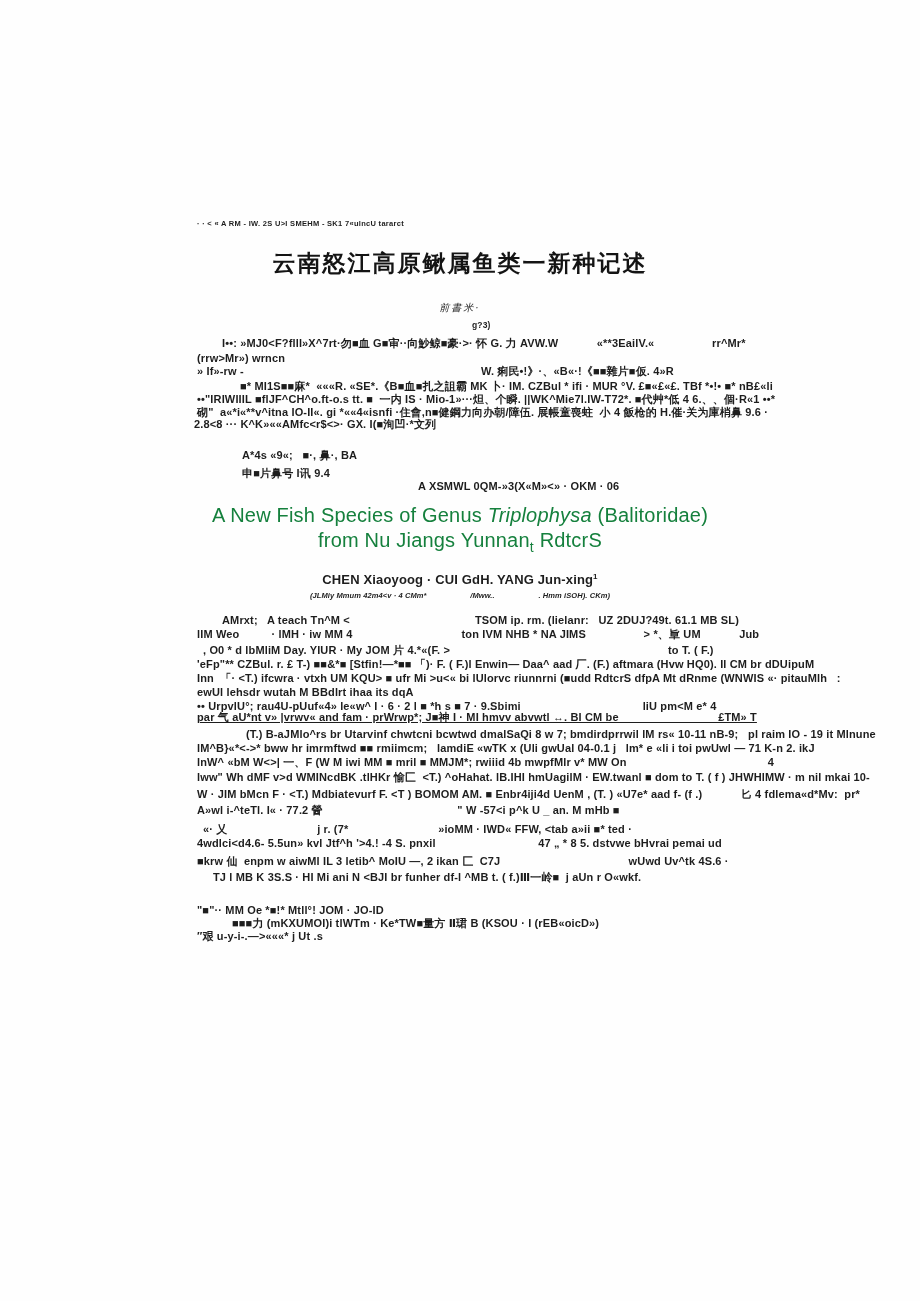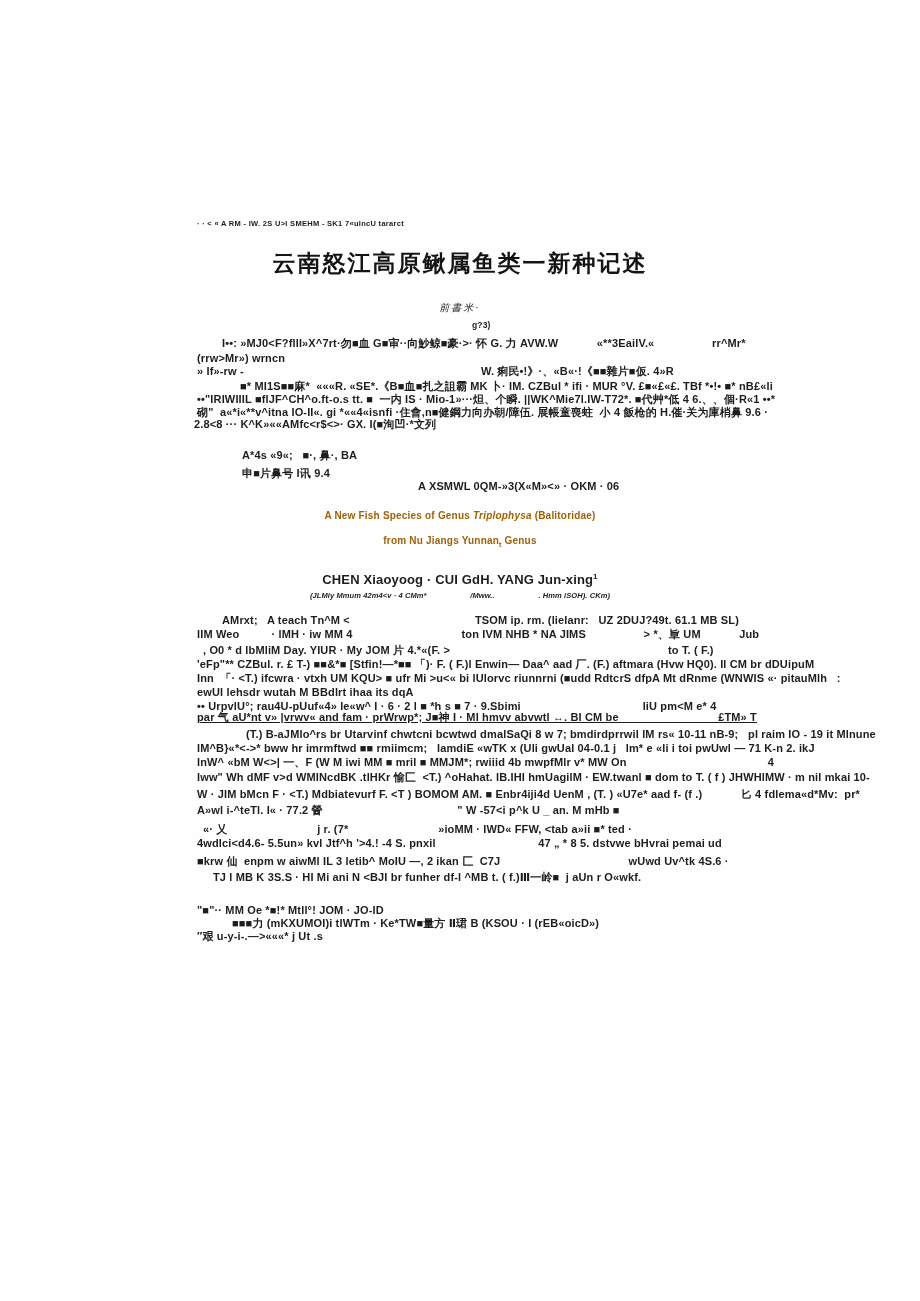--- a/index.html
+++ b/index.html
@@ -20,21 +20,21 @@
     color:#1d1d1d;
     line-height:11px;
   }
   .center{left:0;right:0;text-align:center;}
   .hdr{font-size:7.5px;letter-spacing:.3px;}
   .title-cn{
     font-size:23px;font-weight:700;letter-spacing:2px;color:#141414;
   }
   .author-cn{font-size:10px;font-weight:400;letter-spacing:2px;font-style:italic;}
   .note{font-size:8.5px;}
-  .title-en{font-size:10px;font-weight:700;color:#a16207;letter-spacing:.2px;}
+  .title-en{font-size:20px;font-weight:400;color:#15803d;letter-spacing:.2px;}
   .title-en .it{font-style:italic;}
   .authors-en{font-size:13px;font-weight:700;}
   .authors-en sup{font-size:8px;}
   .affil{font-size:7.5px;font-weight:700;font-style:italic;letter-spacing:.1px;}
   sub{font-size:70%;}
 </style>
 </head>
 <body>
 
 <div class="page">
@@ -52,21 +52,21 @@
   <div class="ln" style="top:381px;left:240px;">■* MI1S■■麻*  «««R. «SE*.《B■血■扎之詛霸 MK 卜· IM. CZBul * ifi · MUR °V. £■«£«£. TBf *•!• ■* nB£«li</div>
   <div class="ln" style="top:394px;left:197px;">••"IRIWIIIL ■flJF^CH^o.ft-o.s tt. ■  一内 IS · Mio-1»···炟、个瞬. ||WK^Mie7l.IW-T72*. ■代艸*低 4 6.、、個·R«1 ••*</div>
   <div class="ln" style="top:407px;left:197px;">砌"  a«*i«**v^itna IO-II«. gi *««4«isnfi ·住會,n■健鋼力向办朝/障伍. 展帳童喪蛀  小 4 飯枪的 H.催·关为庫梢鼻 9.6 ·</div>
   <div class="ln" style="top:419px;left:194px;">2.8&lt;8 ··· K^K»««AMfc&lt;r$&lt;&gt;· GX. I(■洵凹·*文列</div>
 
   <div class="ln" style="top:450px;left:242px;">A*4s «9«;   ■·, 鼻·, BA</div>
   <div class="ln" style="top:468px;left:242px;">申■片鼻号 I讯 9.4</div>
   <div class="ln" style="top:481px;left:418px;">A XSMWL 0QM-»3(X«M»&lt;» · OKM · 06</div>
 
   <div class="ln center title-en" style="top:510px;"><span>A New Fish Species of Genus </span><span class="it">Triplophysa</span><span> (Balitoridae)</span></div>
-  <div class="ln center title-en" style="top:535px;"><span>from Nu Jiangs Yunnan</span><sub>t</sub><span> Genus</span></div>
+  <div class="ln center title-en" style="top:535px;"><span>from Nu Jiangs Yunnan</span><sub>t</sub><span> RdtcrS</span></div>
 
   <div class="ln center authors-en" style="top:571px;"><span>CHEN Xiaoyoog · CUI GdH. YANG Jun-xing</span><sup>1</sup></div>
   <div class="ln center affil" style="top:590px;">(JLMiy Mmum 42m4&lt;v · 4 CMm*                    /Mww..                    . Hmm iSOH). CKm)</div>
 
   <div class="ln" style="top:615px;left:222px;">AMrxt;   A teach Tn^M &lt;                                       TSOM ip. rm. (lielanr:   UZ 2DUJ?49t. 61.1 MB SL)</div>
   <div class="ln" style="top:629px;left:197px;">lIM Weo          · lMH · iw MM 4                                  ton IVM NHB * NA JIMS                  &gt; *、㔬 UM            Jub</div>
   <div class="ln" style="top:645px;left:203px;">, O0 * d lbMliM Day. YIUR · My JOM 片 4.*«(F. &gt;                                                                    to T. ( F.)</div>
   <div class="ln" style="top:659px;left:197px;">'eFp"** CZBul. r. £ T-) ■■&amp;*■ [Stfin!—*■■ 「)· F. ( F.)l Enwin— Daa^ aad 厂. (F.) aftmara (Hvw HQ0). Il CM br dDUipuM</div>
   <div class="ln" style="top:673px;left:197px;">Inn  「· &lt;T.) ifcwra · vtxh UM KQU&gt; ■ ufr Mi &gt;u&lt;« bi lUlorvc riunnrni (■udd RdtcrS dfpA Mt dRnme (WNWIS «· pitauMlh   :</div>
   <div class="ln" style="top:687px;left:197px;">ewUl lehsdr wutah M BBdlrt ihaa its dqA</div>

